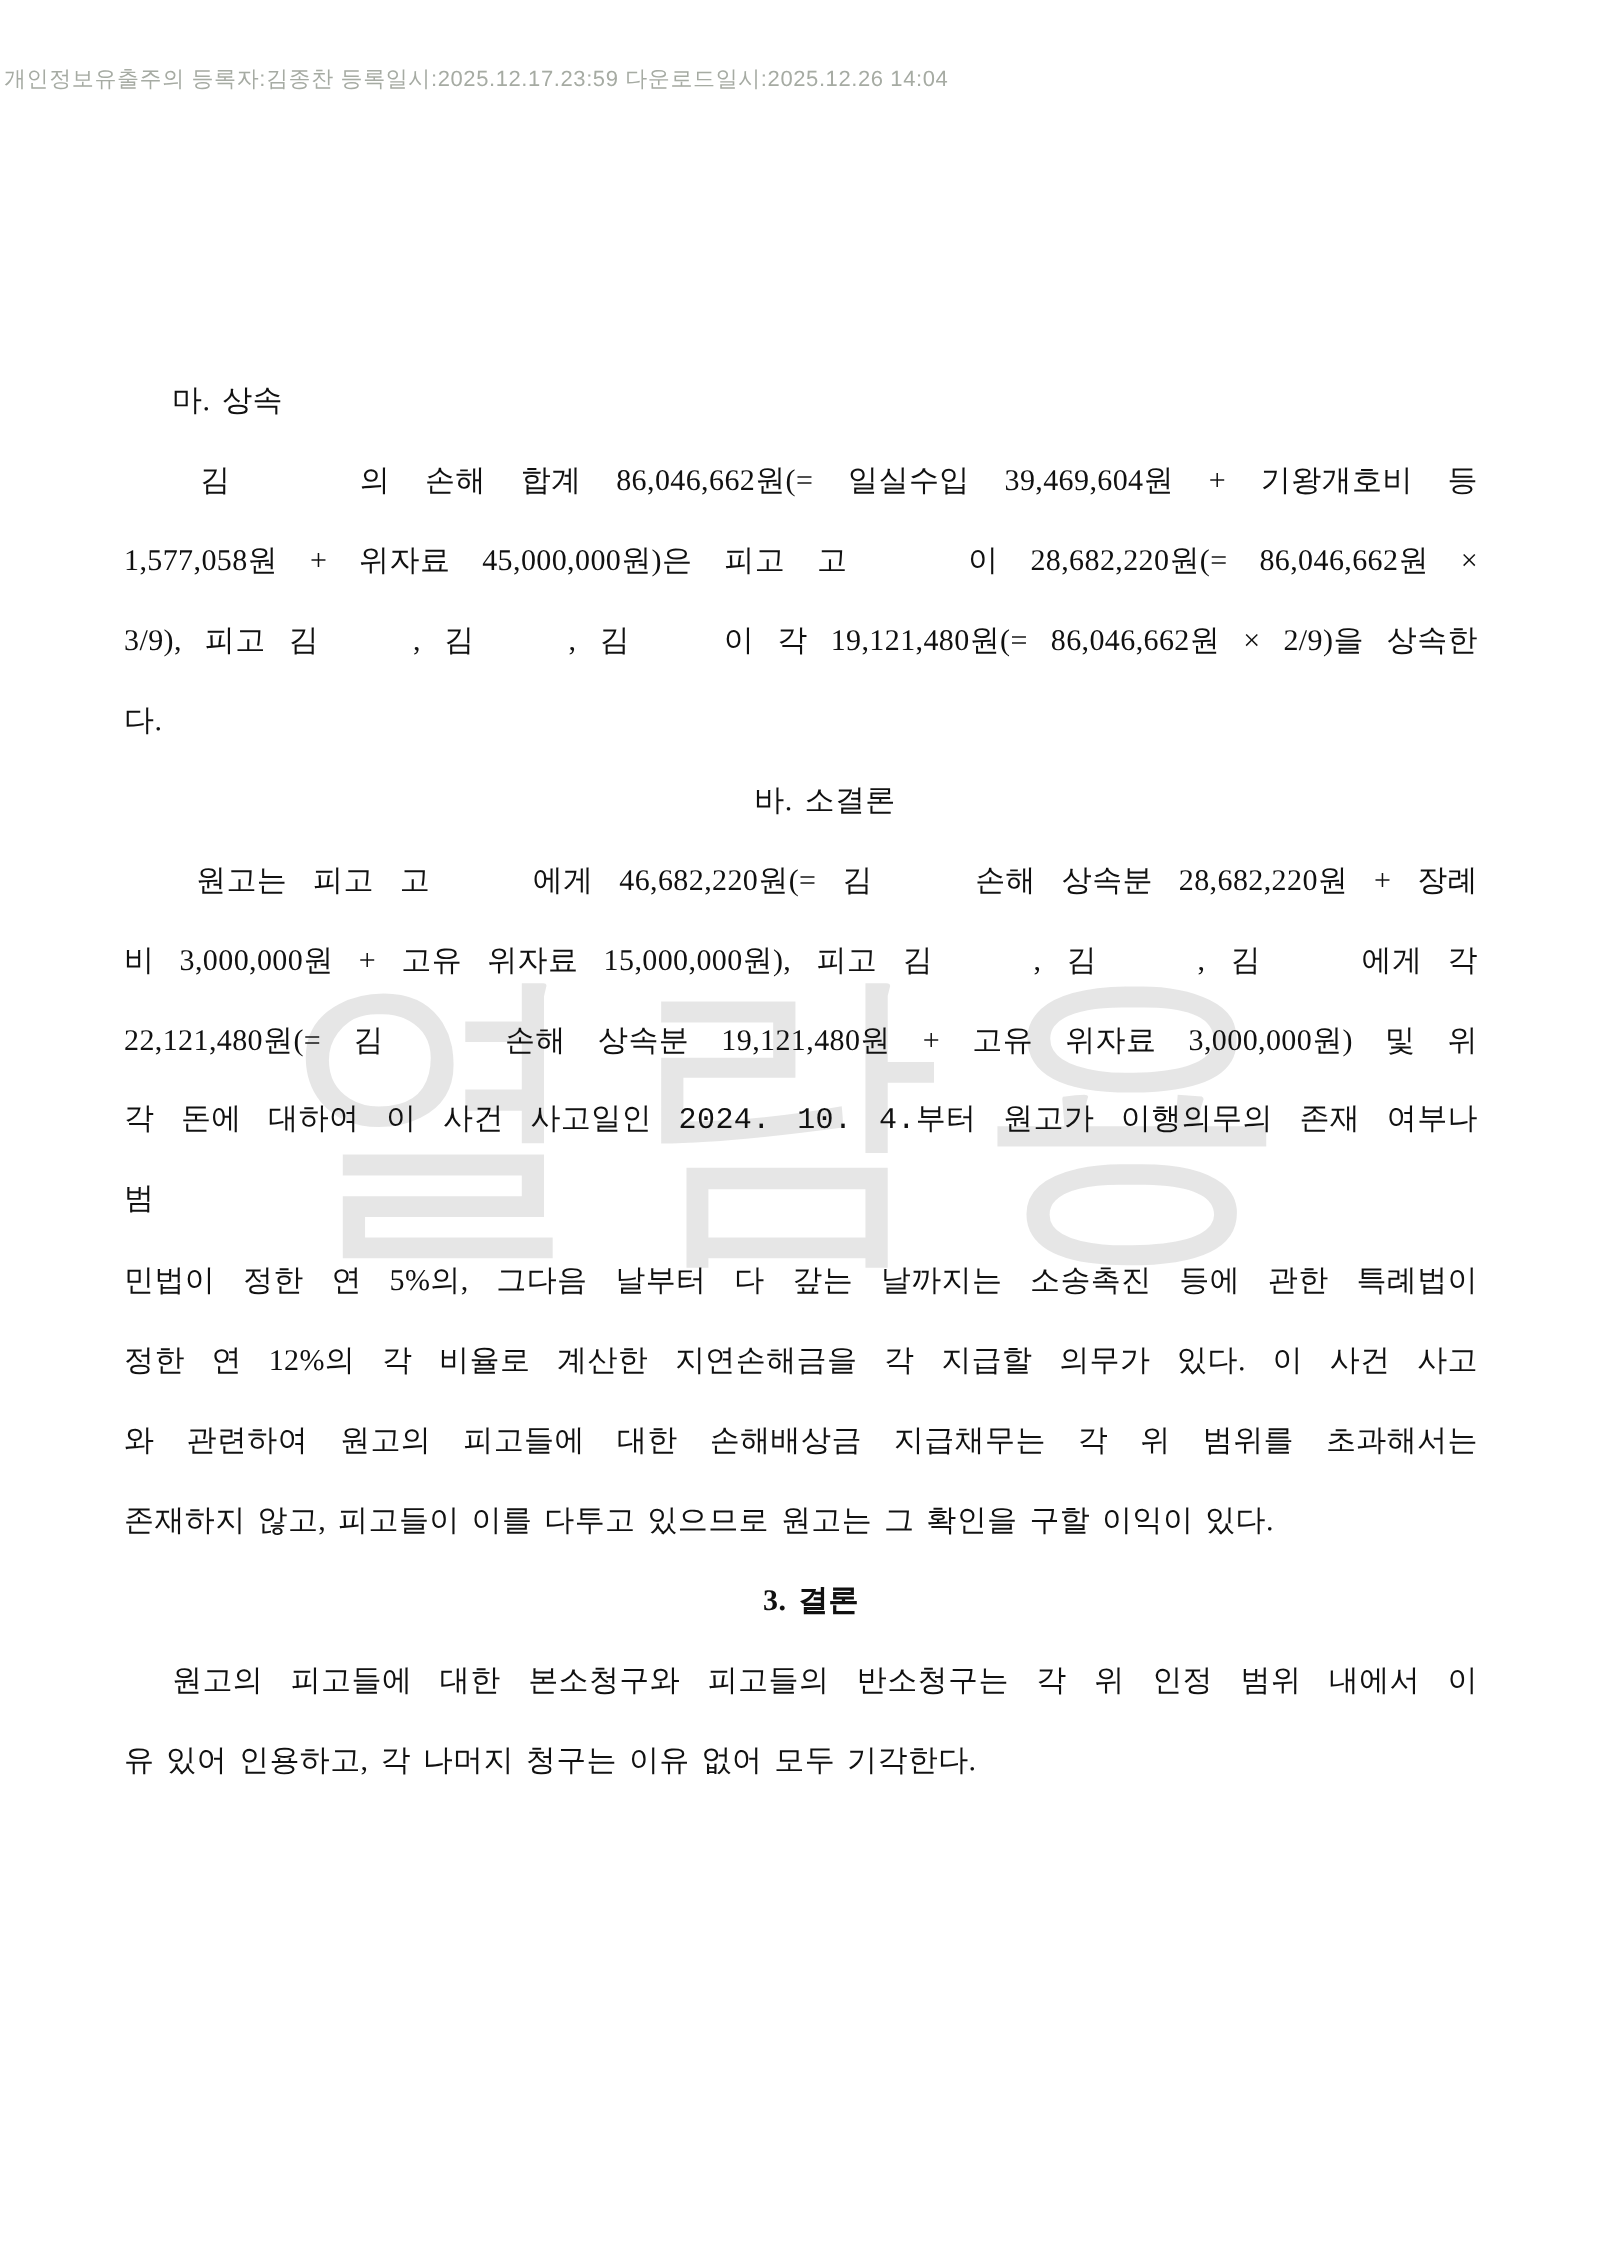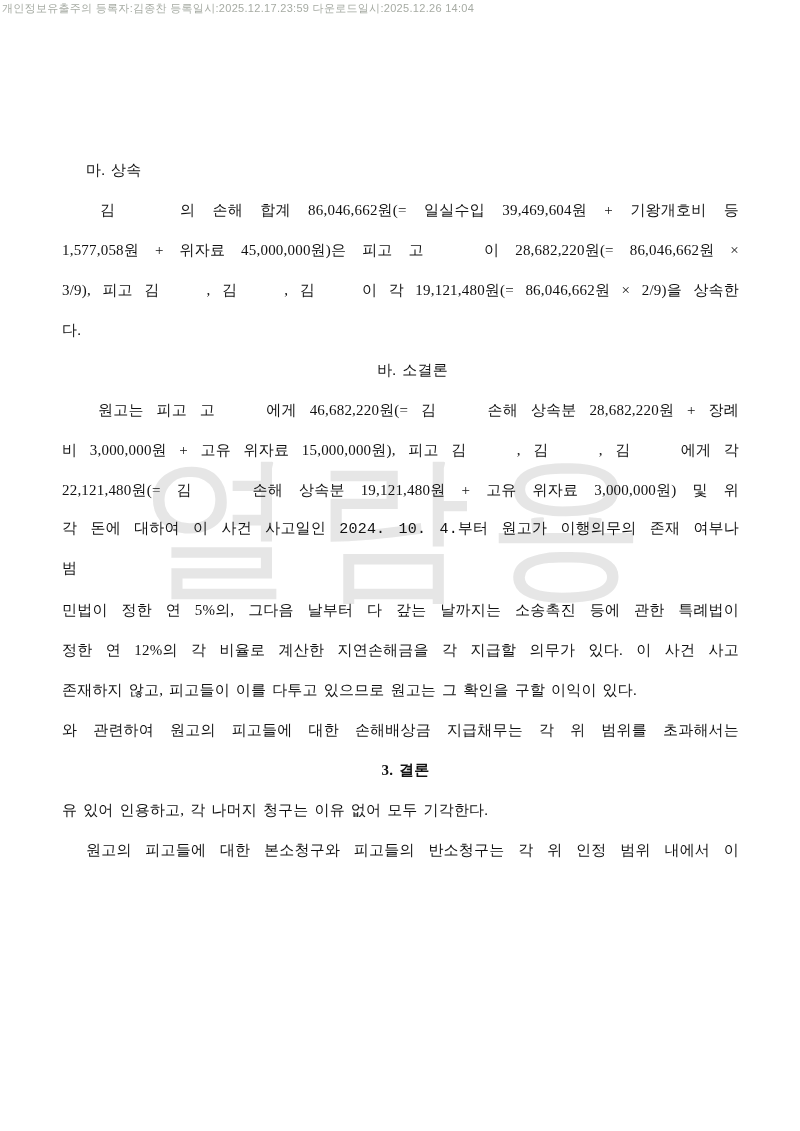--- a/index.html
+++ b/index.html
@@ -8,20 +8,21 @@
     background: #ffffff;
   }
   .page {
     position: relative;
     width: 800px;
     height: 988px;
     background: #ffffff;
     overflow: hidden;
     font-family: "Liberation Serif", "DejaVu Serif", serif;
     color: #111111;
+    margin-top: 31px;
   }
   .leak-notice {
     position: absolute;
     top: 1px;
     left: 2px;
     font-size: 11px;
     letter-spacing: 0.3px;
     color: #a6aba3;
     font-family: "Liberation Sans", "DejaVu Sans", sans-serif;
     white-space: nowrap;
@@ -88,21 +89,21 @@
       <div class="line just" style="text-indent: 0px;">1,577,058원 + 위자료 45,000,000원)은 피고 고　　이 28,682,220원(= 86,046,662원 ×</div>
       <div class="line just" style="text-indent: 0px;">3/9), 피고 김　　, 김　　, 김　　이 각 19,121,480원(= 86,046,662원 × 2/9)을 상속한</div>
       <div class="line" style="text-indent: 0px;">다.</div>
       <div class="line" style="text-indent: 24px; text-align: center;">바. 소결론</div>
       <div class="line just" style="text-indent: 36px;">원고는 피고 고　　에게 46,682,220원(= 김　　손해 상속분 28,682,220원 + 장례</div>
       <div class="line just" style="text-indent: 0px;">비 3,000,000원 + 고유 위자료 15,000,000원), 피고 김　　, 김　　, 김　　에게 각</div>
       <div class="line just" style="text-indent: 0px;">22,121,480원(= 김　　손해 상속분 19,121,480원 + 고유 위자료 3,000,000원) 및 위</div>
       <div class="line just" style="text-indent: 0px; font-family: Liberation Mono, monospace;">각 돈에 대하여 이 사건 사고일인 2024. 10. 4.부터 원고가 이행의무의 존재 여부나 범</div>
       <div class="line just" style="text-indent: 0px;">민법이 정한 연 5%의, 그다음 날부터 다 갚는 날까지는 소송촉진 등에 관한 특례법이</div>
       <div class="line just" style="text-indent: 0px;">정한 연 12%의 각 비율로 계산한 지연손해금을 각 지급할 의무가 있다. 이 사건 사고</div>
+      <div class="line just" style="text-indent: 0px;">와 관련하여 원고의 피고들에 대한 손해배상금 지급채무는 각 위 범위를 초과해서는</div>
       <div class="line" style="text-indent: 0px;">존재하지 않고, 피고들이 이를 다투고 있으므로 원고는 그 확인을 구할 이익이 있다.</div>
-      <div class="line just" style="text-indent: 0px;">와 관련하여 원고의 피고들에 대한 손해배상금 지급채무는 각 위 범위를 초과해서는</div>
       <div class="line bold" style="text-indent: 10px; text-align: center;">3. 결론</div>
+      <div class="line just" style="text-indent: 24px;">원고의 피고들에 대한 본소청구와 피고들의 반소청구는 각 위 인정 범위 내에서 이</div>
       <div class="line" style="text-indent: 0px;">유 있어 인용하고, 각 나머지 청구는 이유 없어 모두 기각한다.</div>
-      <div class="line just" style="text-indent: 24px;">원고의 피고들에 대한 본소청구와 피고들의 반소청구는 각 위 인정 범위 내에서 이</div>
     </div>
 
   <div class="page-number">- 6 -</div>
 </div>
 
 </body></html>

